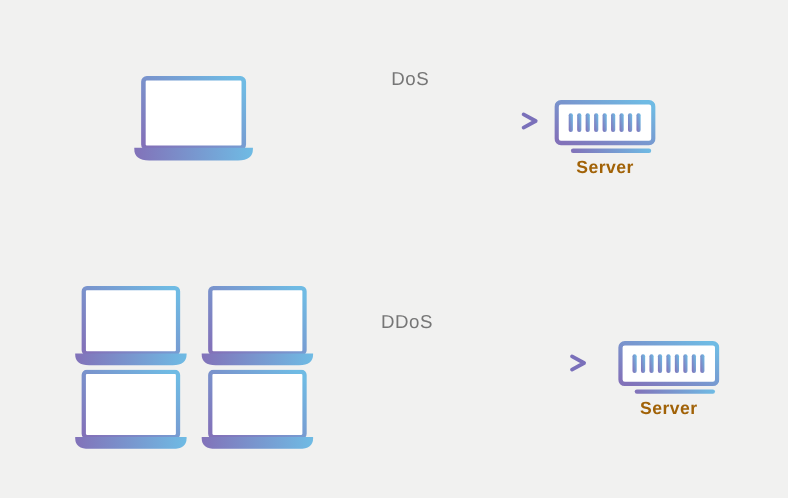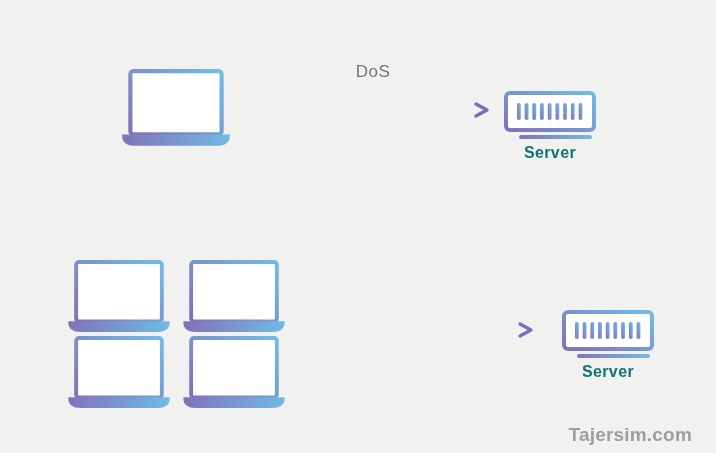--- a/index.html
+++ b/index.html
@@ -17,21 +17,21 @@
     font-weight: normal;
     color: #767676;
     letter-spacing: 0.5px;
     text-align: center;
     width: 120px;
   }
   .server-unit { display: flex; flex-direction: column; align-items: center; }
   .server-label {
     font-size: 16px;
     font-weight: bold;
-    color: #0f766e;
+    color: #a16207;
     letter-spacing: 0.4px;
     margin-top: 3px;
     text-align: center;
   }
   .watermark {
     font-size: 19px;
     font-weight: bold;
     color: #9e9e9e;
     letter-spacing: 0.2px;
   }
@@ -117,31 +117,31 @@
     <svg width="106" height="74" viewBox="0 0 108 76">
         <use href="#sym-laptop"></use>
       </svg>
   </div>
   <div class="abs" style="left:181px; top:336px;">
     <svg width="106" height="74" viewBox="0 0 108 76">
         <use href="#sym-laptop"></use>
       </svg>
   </div>
 
+  <div class="abs flow-label" style="left:310px; top:283px;">DDoS</div>
 
   <div class="abs" style="left:291px; top:320px;">
     <svg width="245" height="20" viewBox="0 0 245 20">
         <use href="#sym-arrow"></use>
       </svg>
   </div>
 
   <div class="abs server-unit" style="left:562px; top:310px;">
     <span>
       <svg width="92" height="50" viewBox="0 0 92 50">
           <use href="#sym-server"></use>
         </svg>
     </span>
     <span class="server-label">Server</span>
   </div>
 
-  <div class="abs watermark" style="right:24px; top:424px;">Tajersim.com</div>
 
 </div>
 
 </body></html>

